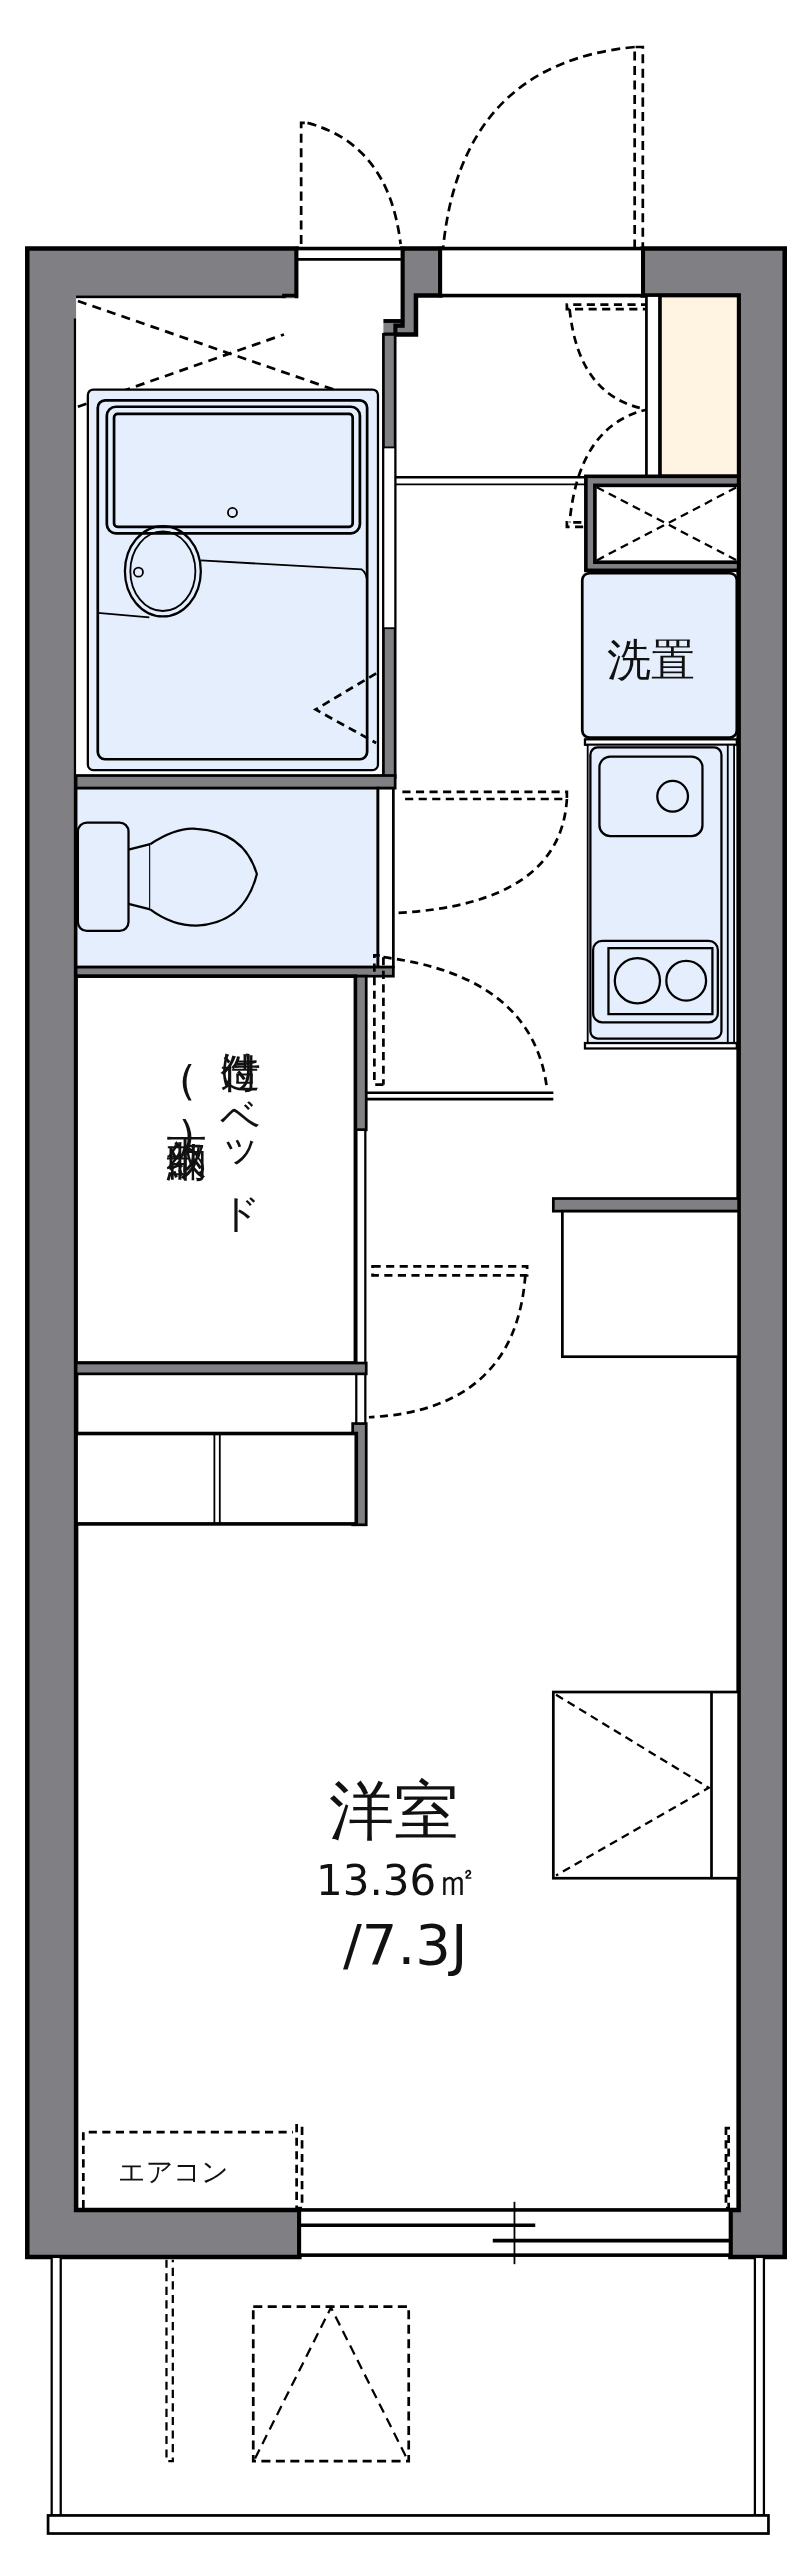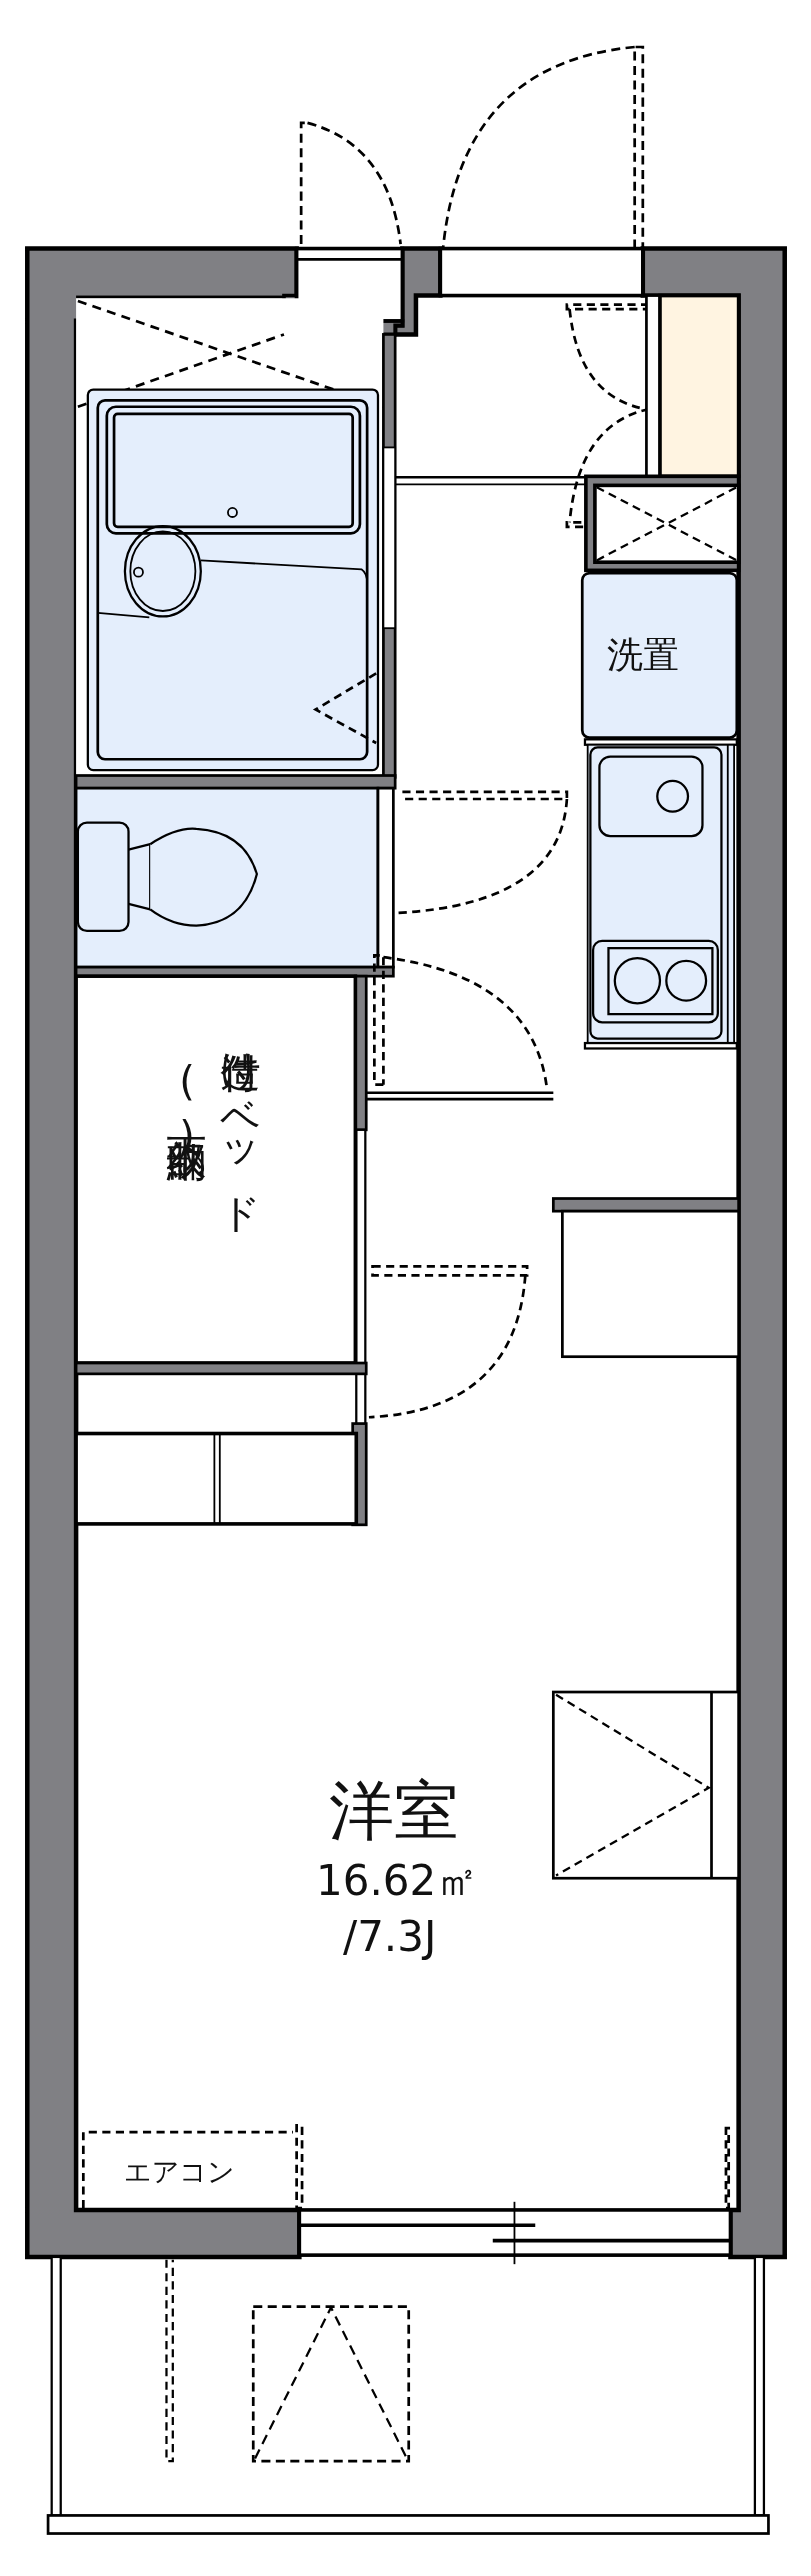--- a/index.html
+++ b/index.html
@@ -162,23 +162,23 @@
   <g>
     <rect x="57" y="2497" width="10" height="286" fill="#fff" stroke="#000" stroke-width="2.5"></rect>
     <rect x="835" y="2497" width="10" height="286" fill="#fff" stroke="#000" stroke-width="2.5"></rect>
     <rect x="53" y="2783" width="797" height="20" fill="#fff" stroke="#000" stroke-width="3"></rect>
     <path d="M184 2500 V2723 H191 V2500" fill="none" stroke="#000" stroke-width="2.5" stroke-dasharray="9,6"></path>
     <rect x="280" y="2552" width="172" height="171" fill="none" stroke="#000" stroke-width="3" stroke-dasharray="10,6"></rect>
     <path d="M282 2720 L366 2553 L450 2720" fill="none" stroke="#000" stroke-width="2.5" stroke-dasharray="11,7"></path>
   </g>
 </svg>
 
-<div class="lbl" style="left:607px; top:631px; font-size:36px;">洗置</div>
+<div class="lbl" style="left:607px; top:631px; font-size:44px;">洗置</div>
 
 <div class="lbl vert" style="left:215px; top:1021px; font-size:40px; line-height:51px;">造付けベッド</div>
 <div class="lbl vert" style="left:161px; top:1058px; font-size:40px; line-height:51px;">(下部収納)</div>
 
 <div class="lbl" style="left:329px; top:1767px; font-size:65px;">洋室</div>
-<div class="lbl" style="left:316px; top:1853px; font-size:42px;">16.62㎡</div>
-<div class="lbl" style="left:343px; top:1912px; font-size:42px;">/7.3J</div>
+<div class="lbl" style="left:316px; top:1853px; font-size:42px;">13.36㎡</div>
+<div class="lbl" style="left:343px; top:1912px; font-size:56px;">/7.3J</div>
 
-<div class="lbl" style="left:124px; top:2154px; font-size:27px;">エアコン</div>
+<div class="lbl" style="left:118px; top:2154px; font-size:27px;">エアコン</div>
 
 
 </body></html>

